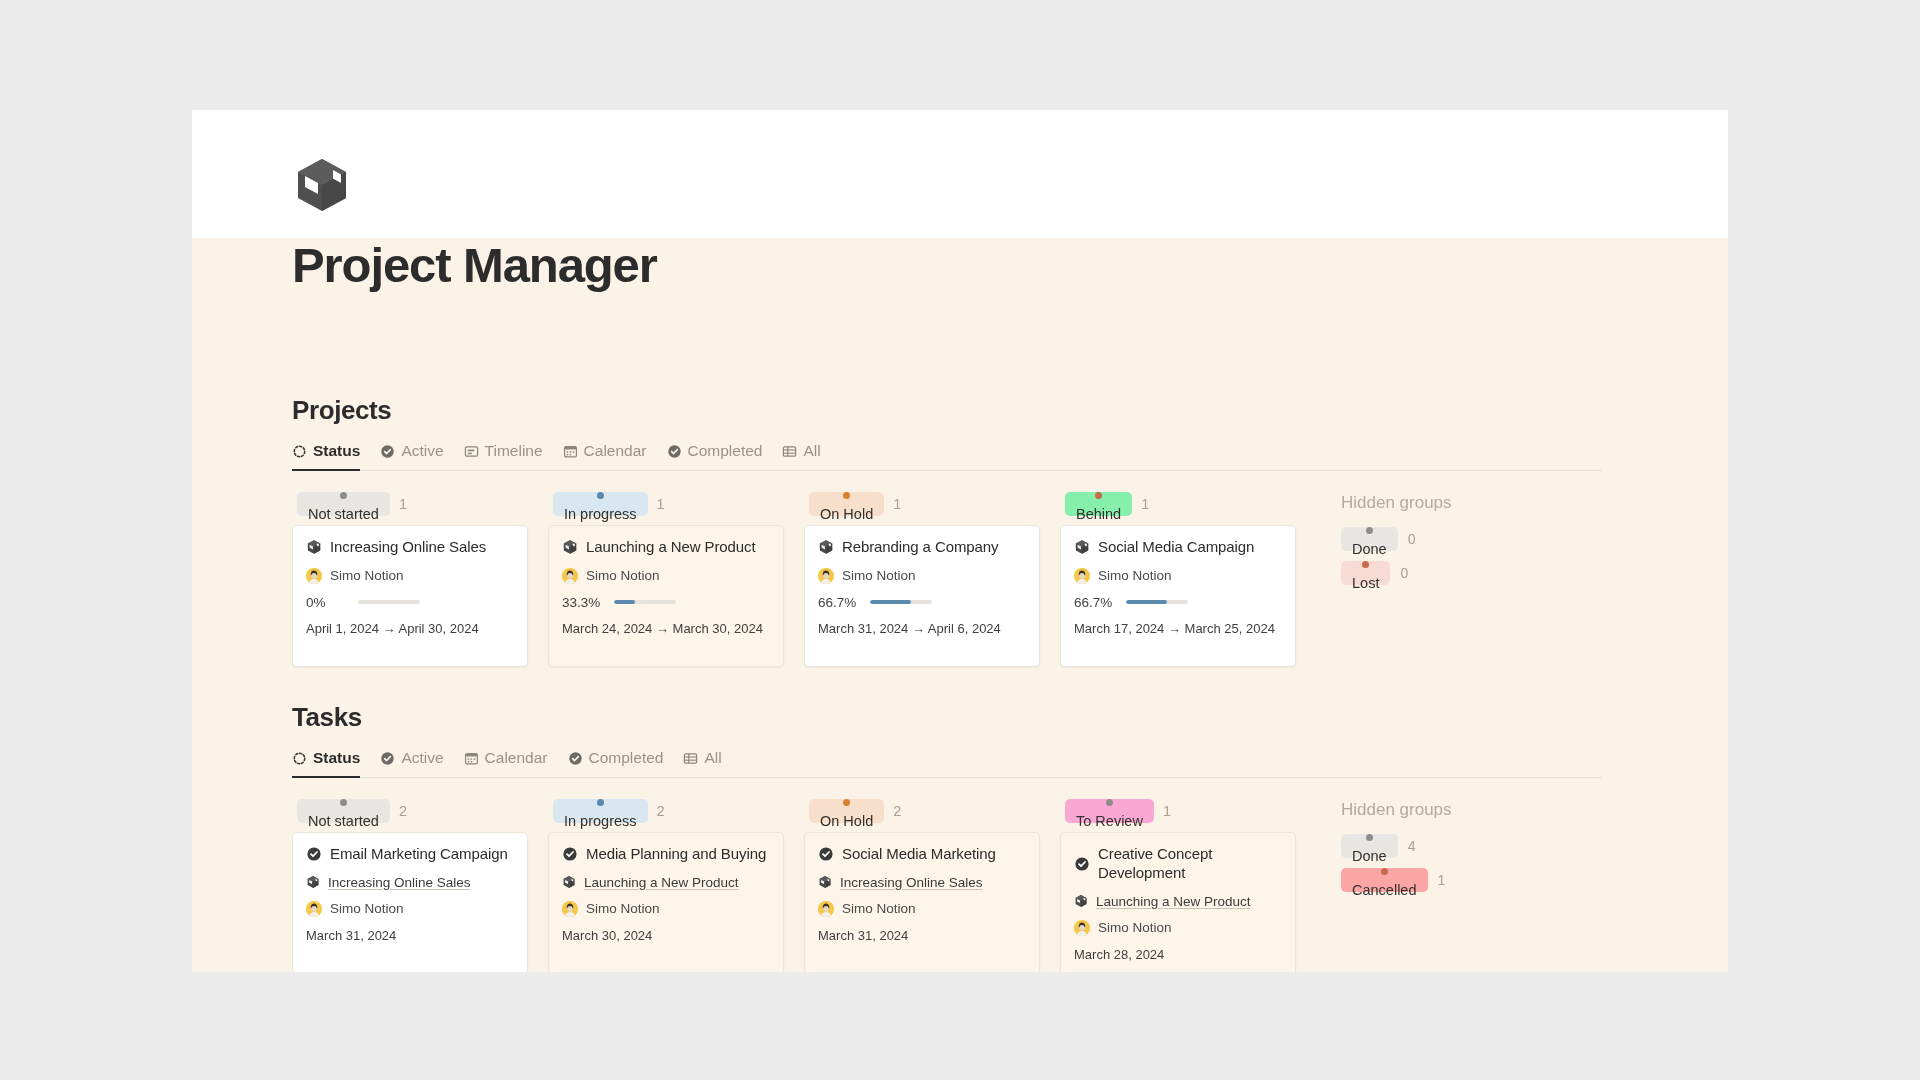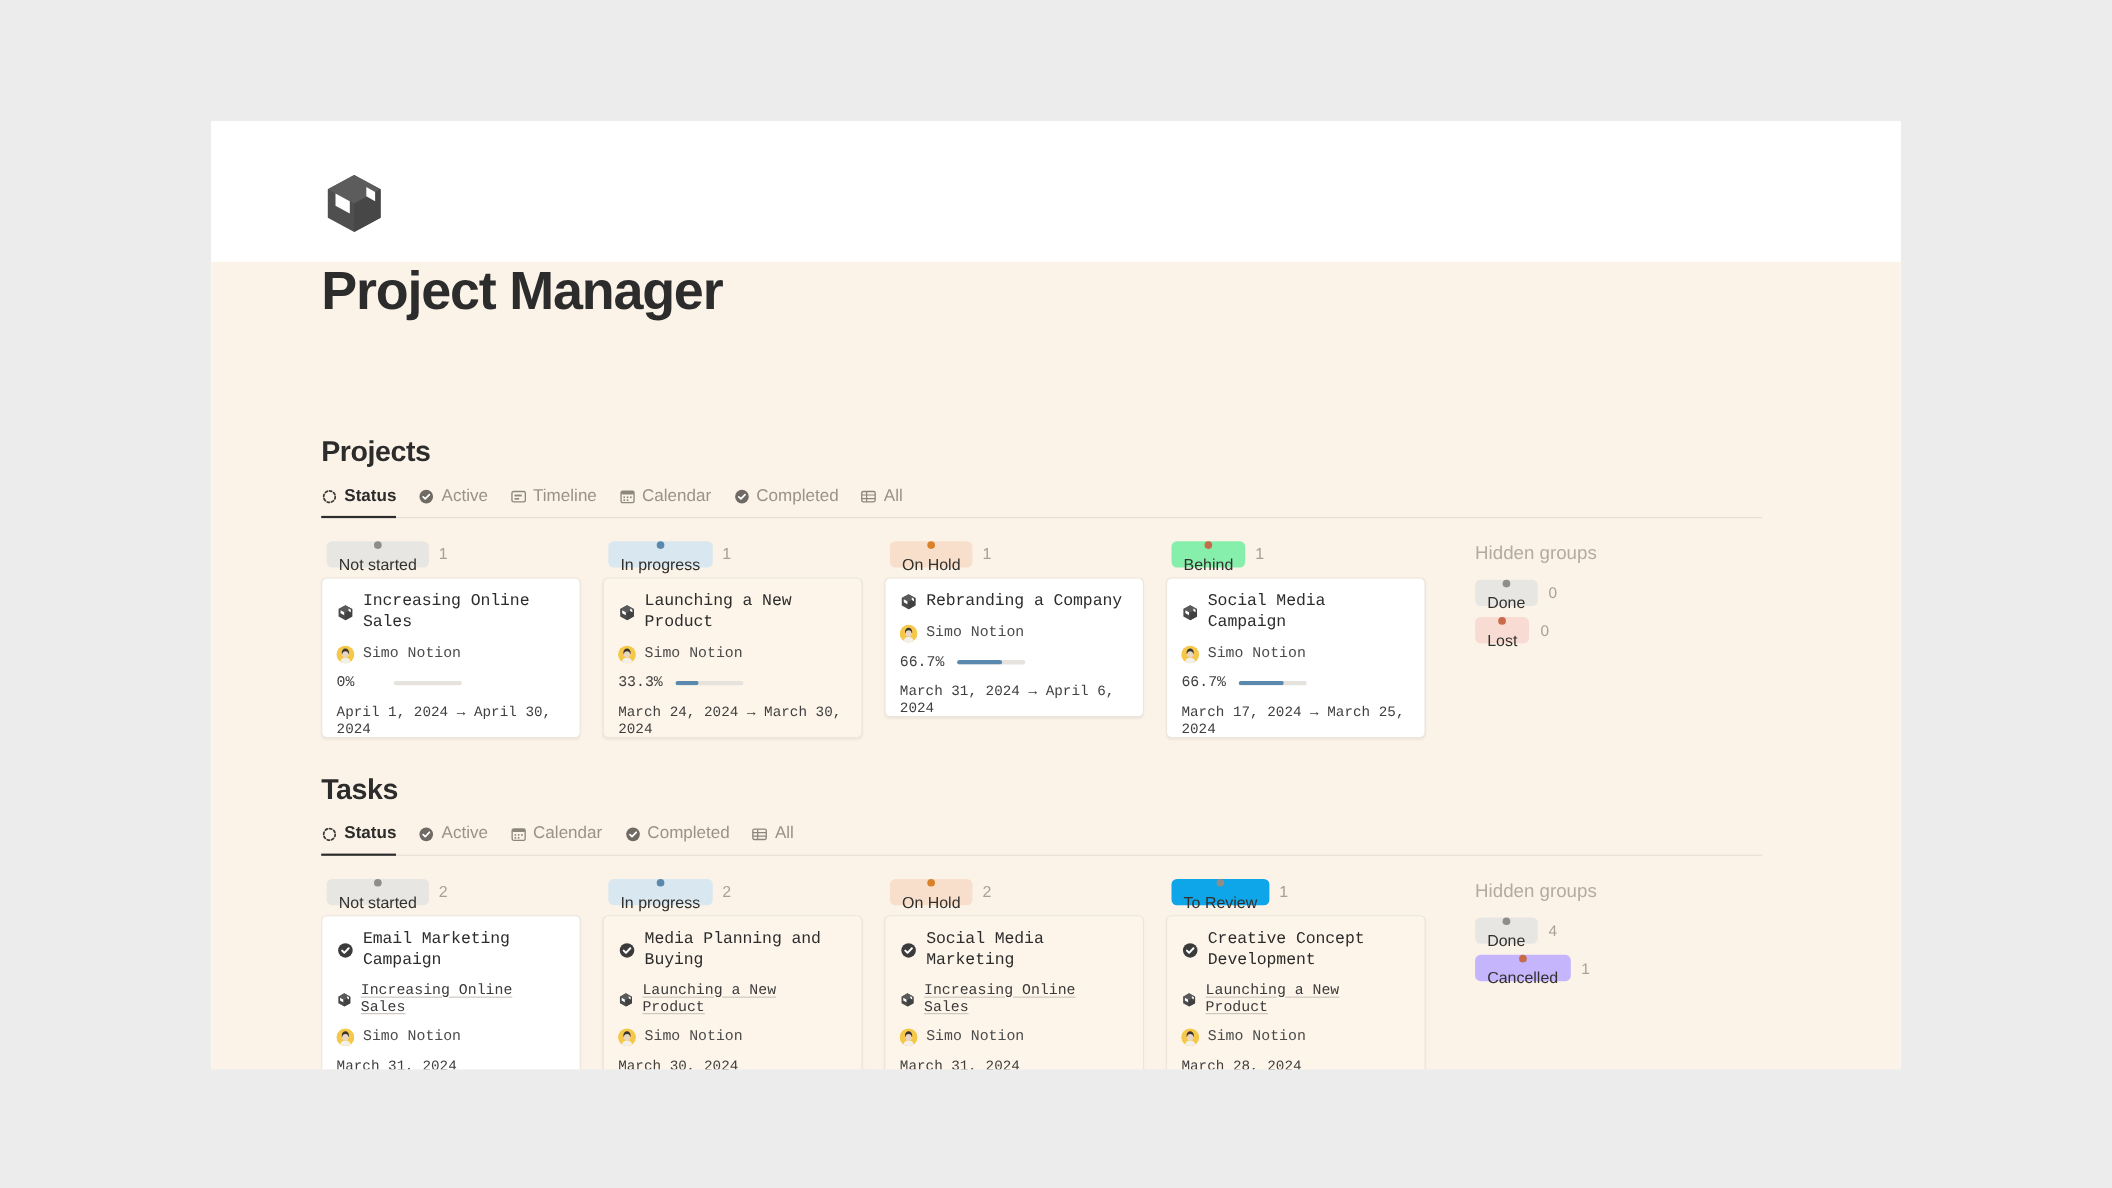--- a/index.html
+++ b/index.html
@@ -106,24 +106,23 @@
     white-space: nowrap;
     flex-direction: column;
   }
   .dot { width: 7px; height: 7px; border-radius: 50%; flex: none; }
   .col-count { font-size: 14.5px; color: #a8a096; }
 
   .card {
     background: #fff;
     border: 1px solid #ebe5dc;
     border-radius: 5px;
-    padding: 12px 13px 0;
+    padding: 12px 13px 30px;
     margin-bottom: 8px;
     box-shadow: 0 1px 2px rgba(15,15,15,.05);
-    font-family: Liberation Mono, monospace;
   }
   .card.tinted { background: #fdf5ea; }
   .card-row { display: flex; align-items: center; gap: 8px; }
   .card-title {
     font-size: 15px; color: #2c2c2c; font-weight: 400;
     letter-spacing: -0.1px; line-height: 1.25;
   }
   .card-sub {
     font-size: 13.5px; color: #3b3b3b;
     text-decoration: underline; text-decoration-color: #c9c3ba;
@@ -620,21 +619,21 @@
                     <circle cx="8" cy="8" r="6.6" fill="#3b3b3b"></circle>
                     <path d="M5 8.2l2 2 4-4.2" fill="none" stroke="#fff" stroke-width="1.8" stroke-linecap="round" stroke-linejoin="round"></path>
                   </svg>
                 </span>
                 <span class="card-title">Monitoring and Engagement</span>
               </div>
             </div>
           </div>
           <div class="col">
             <div class="col-head">
-              <span class="chip" style="background:#0ea5e9">
+              <span class="chip" style="background:#f9a8d4">
                 <span class="dot" style="background:#8f8d89"></span>
                 <span>To Review</span>
               </span>
               <span class="col-count">1</span>
             </div>
             <div class="card tinted">
               <div class="card-row">
                 <span>
                   <svg viewBox="0 0 16 16" class="ico" aria-hidden="true">
                     <circle cx="8" cy="8" r="6.6" fill="#3b3b3b"></circle>
@@ -670,21 +669,21 @@
           <div class="hidden-groups">
             <div class="hg-title">Hidden groups</div>
             <div class="hg-row">
               <span class="chip" style="background:#e8e6e3">
                 <span class="dot" style="background:#8f8d89"></span>
                 <span>Done</span>
               </span>
               <span class="hg-count">4</span>
             </div>
             <div class="hg-row">
-              <span class="chip" style="background:#c4b5fd">
+              <span class="chip" style="background:#fca5a5">
                 <span class="dot" style="background:#c86b4a"></span>
                 <span>Cancelled</span>
               </span>
               <span class="hg-count">1</span>
             </div>
           </div>
         </div>
     </div>
   </div>
 

